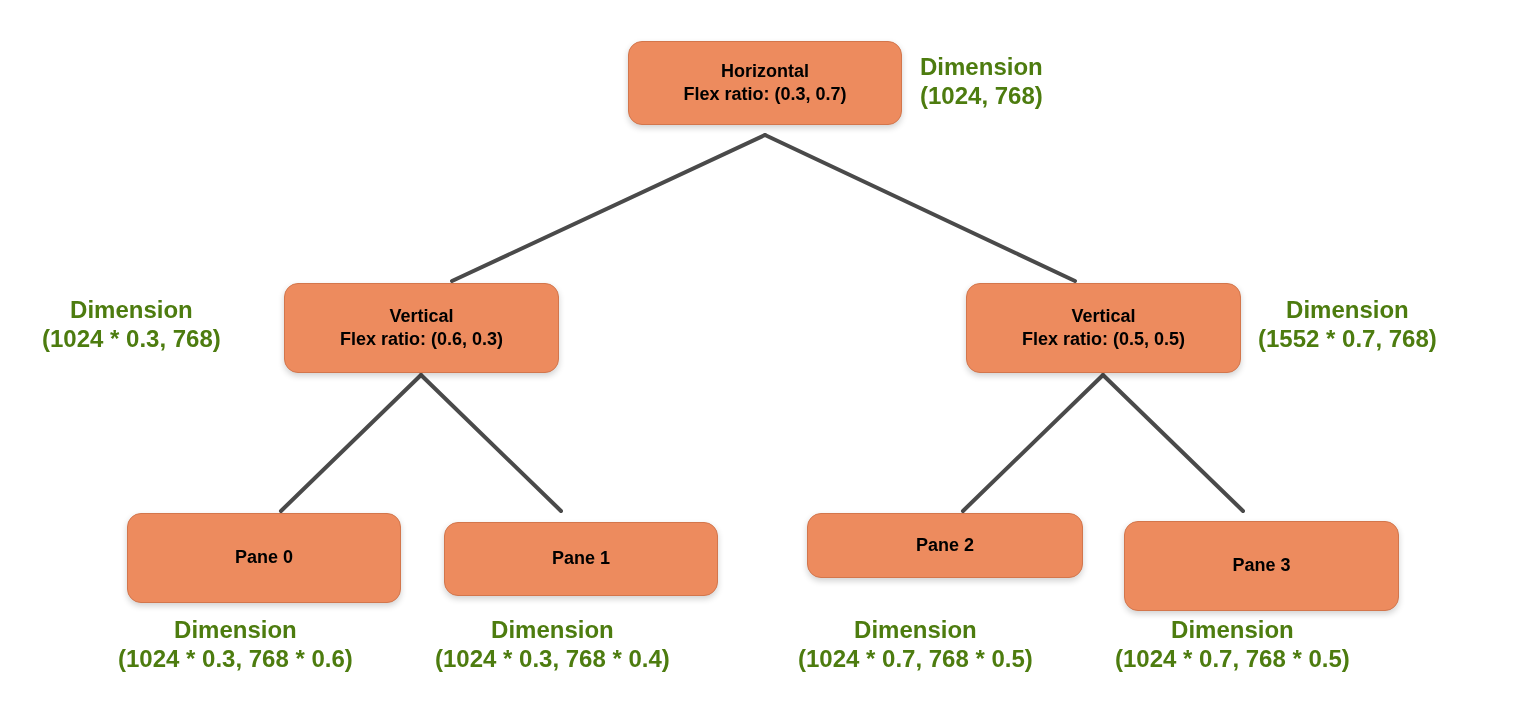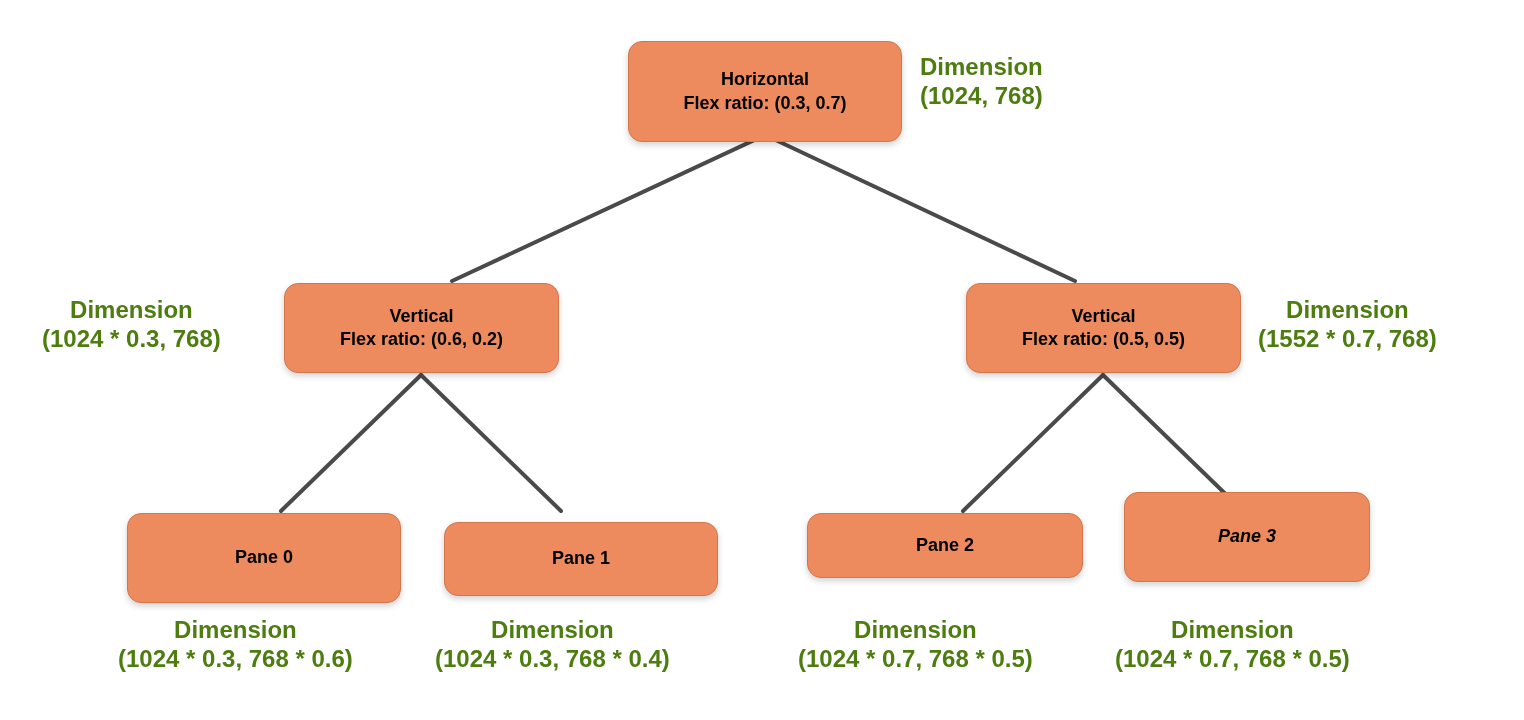--- a/index.html
+++ b/index.html
@@ -74,48 +74,48 @@
     <g id="edge-group" stroke="#4A4A4A" stroke-width="4" stroke-linecap="round" fill="none">
         <line x1="765" y1="135" x2="452" y2="281"></line>
         <line x1="765" y1="135" x2="1075" y2="281"></line>
         <line x1="421" y1="375" x2="281" y2="511"></line>
         <line x1="421" y1="375" x2="561" y2="511"></line>
         <line x1="1103" y1="375" x2="963" y2="511"></line>
         <line x1="1103" y1="375" x2="1243" y2="511"></line>
       </g>
   </svg>
 
-  <div class="node" style="left: 628px; top: 41px; width: 274px; height: 101px; align-items: center;">
+  <div class="node" style="left: 628px; top: 41px; width: 274px; height: 84px; align-items: center;">
     <span class="line1">Horizontal</span>
     <span class="line2">Flex ratio: (0.3, 0.7)</span>
   </div>
 
   <div class="node" style="left: 284px; top: 283px; width: 275px; height: 90px;">
     <span class="line1">Vertical</span>
-    <span class="line2">Flex ratio: (0.6, 0.2)</span>
+    <span class="line2">Flex ratio: (0.6, 0.3)</span>
   </div>
 
   <div class="node" style="left: 966px; top: 283px; width: 275px; height: 90px;">
     <span class="line1">Vertical</span>
     <span class="line2">Flex ratio: (0.5, 0.5)</span>
   </div>
 
   <div class="node" style="left: 127px; top: 513px; width: 274px; height: 90px;">
     <span class="line1">Pane 0</span>
   </div>
 
   <div class="node" style="left: 444px; top: 522px; width: 274px; height: 74px;">
     <span class="line1">Pane 1</span>
   </div>
 
   <div class="node" style="left: 807px; top: 513px; width: 276px; height: 65px;">
     <span class="line1">Pane 2</span>
   </div>
 
-  <div class="node" style="left: 1124px; top: 492px; width: 246px; height: 90px; font-style: italic;">
+  <div class="node" style="left: 1124px; top: 521px; width: 275px; height: 90px;">
     <span class="line1">Pane 3</span>
   </div>
 
   <div class="dim-label" style="left: 920px; top: 52px;">
     <span class="dl1">Dimension</span>
     <span class="dl2">(1024, 768)</span>
   </div>
 
   <div class="dim-label" style="left: 42px; top: 295px;">
     <span class="dl1">Dimension</span>

